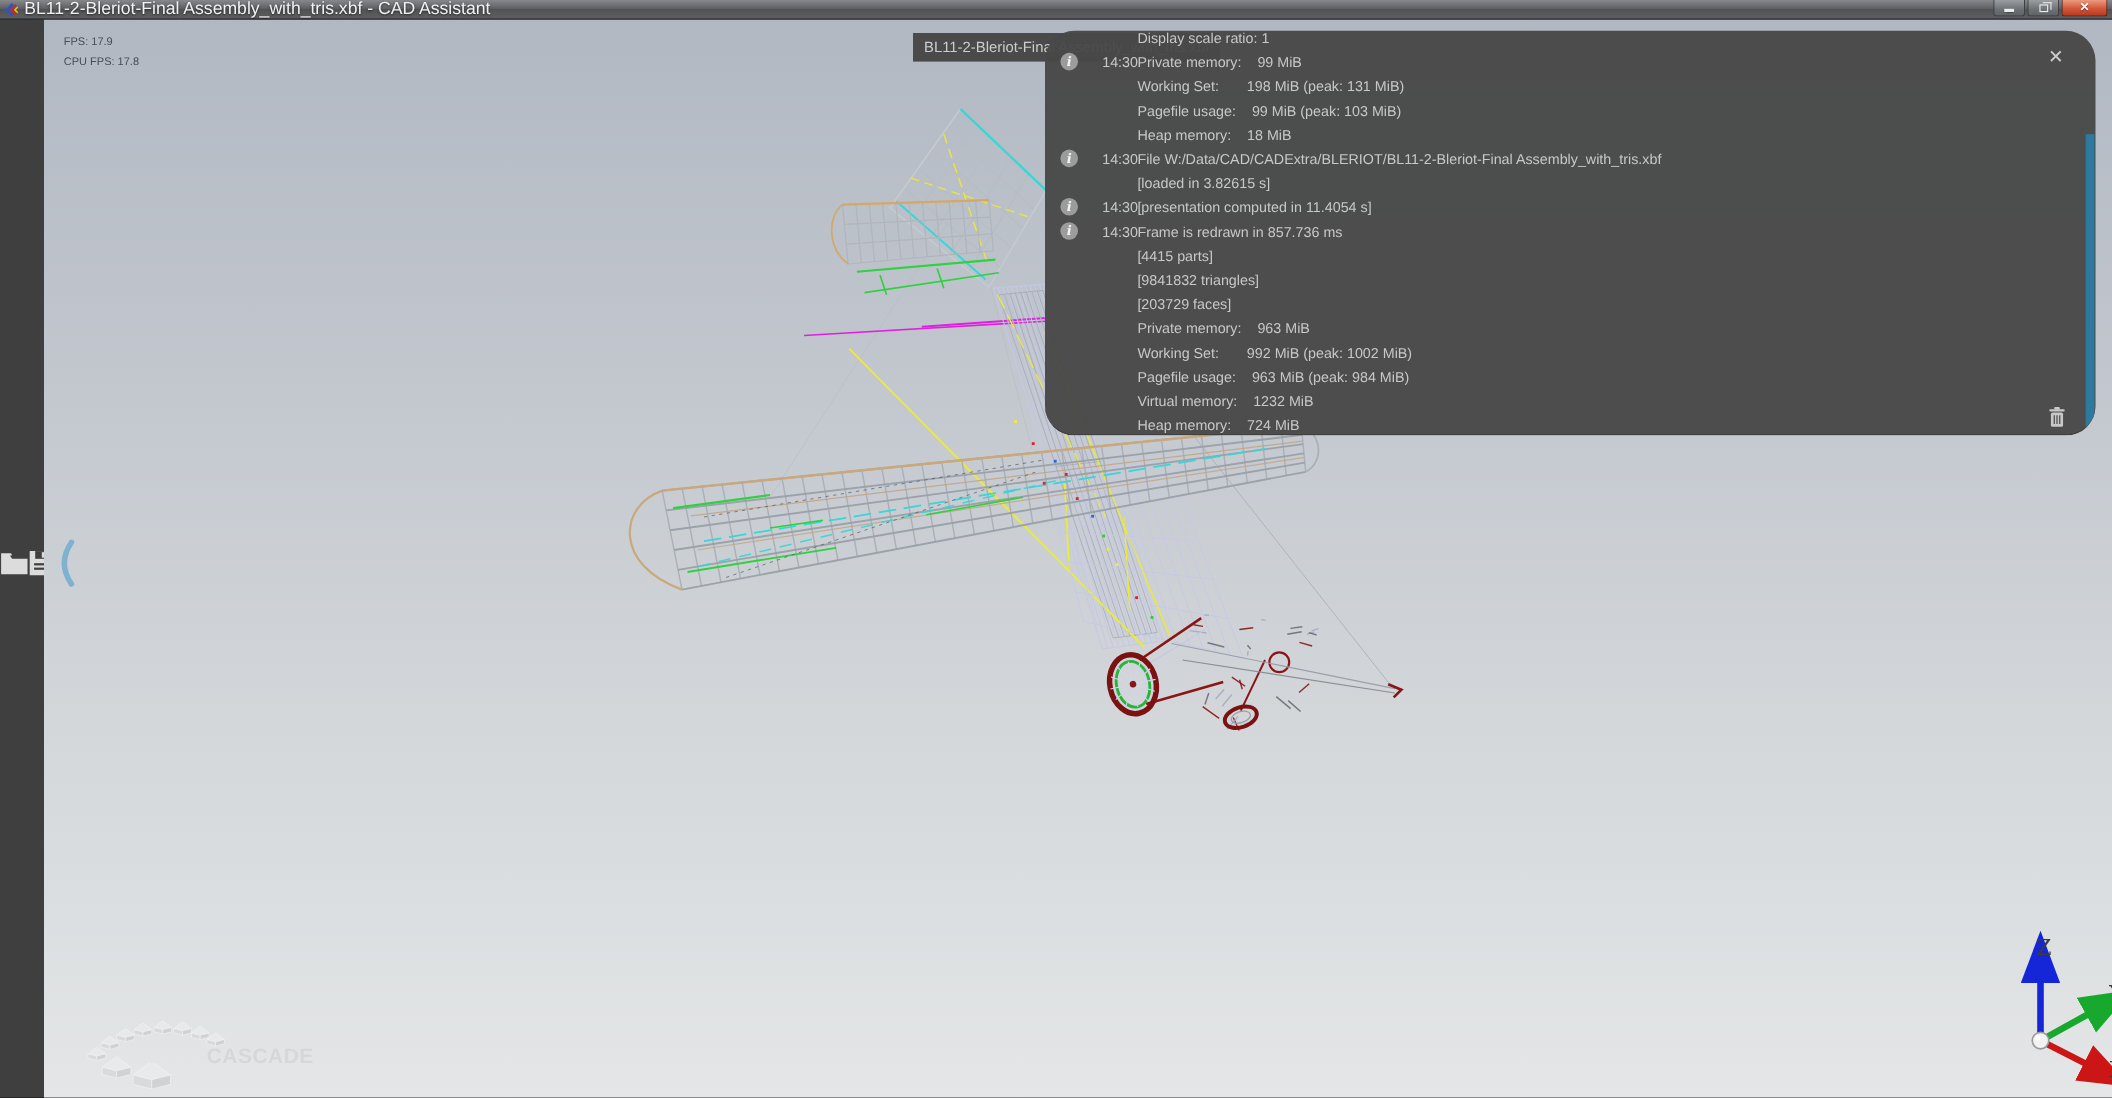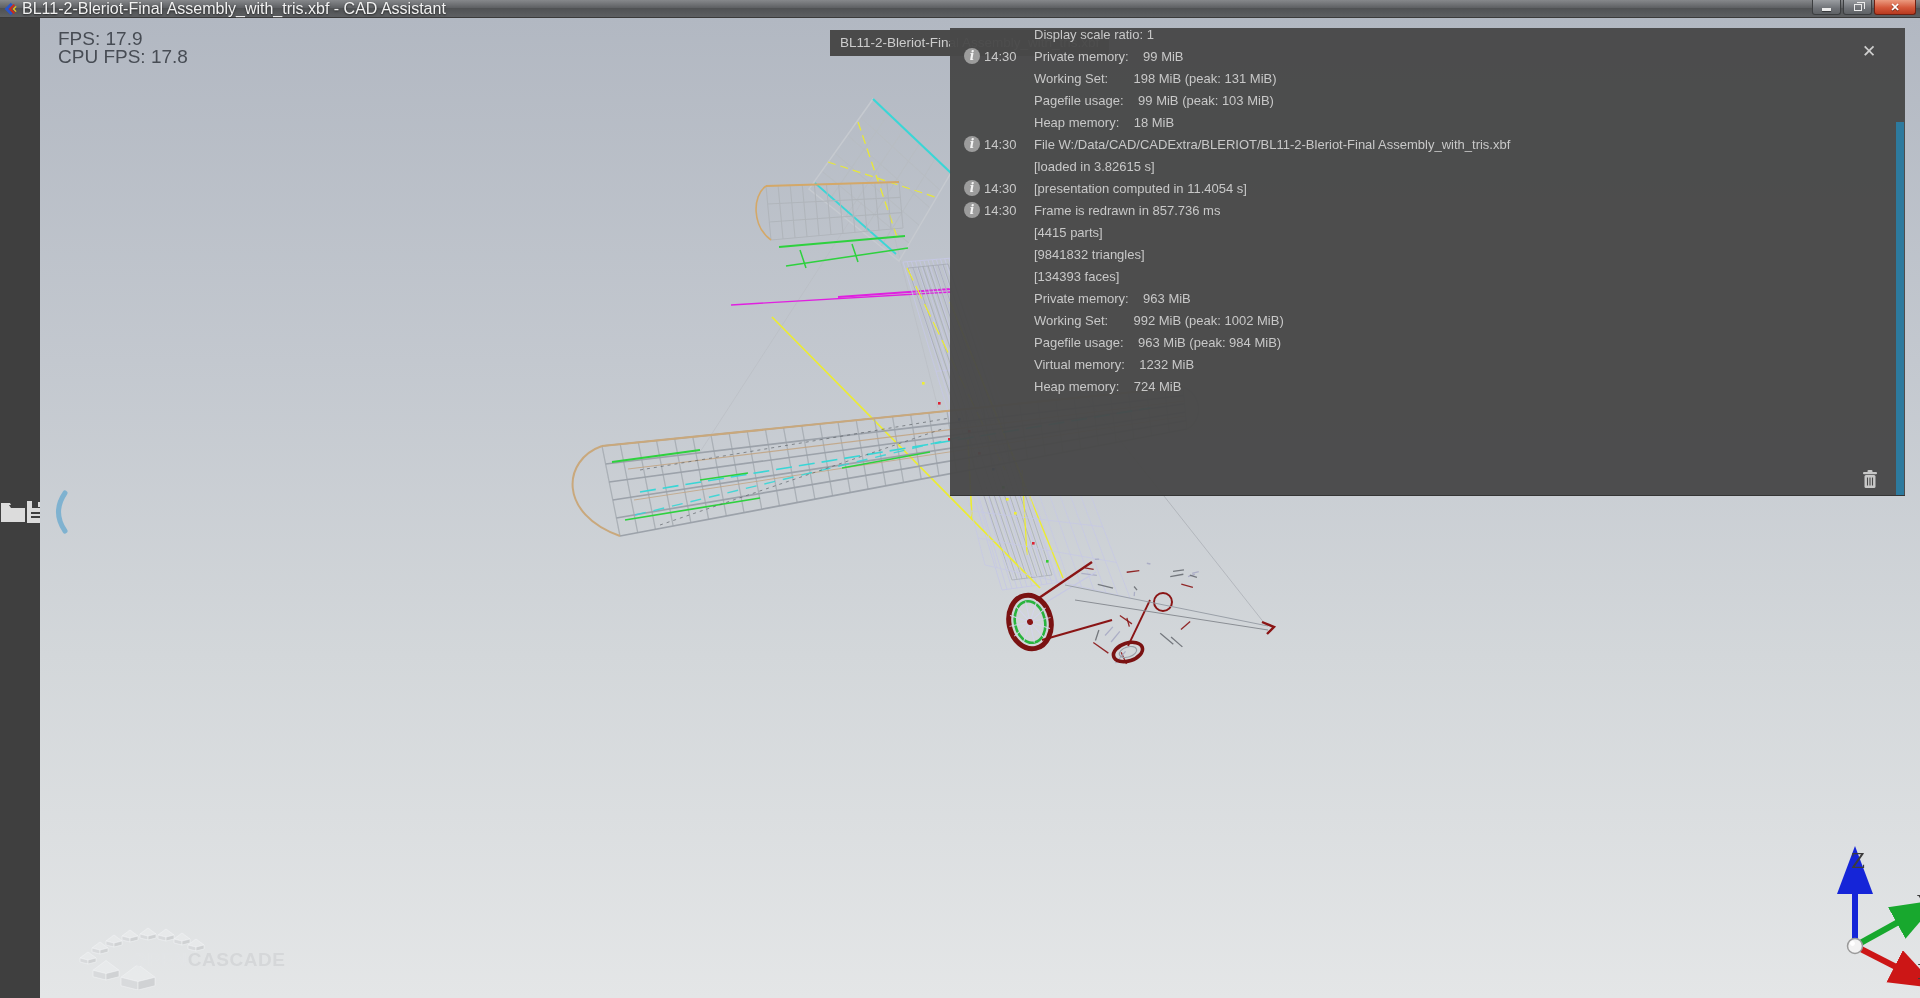--- a/index.html
+++ b/index.html
@@ -29,37 +29,37 @@
     display:flex; flex-direction:row; align-items:center; }
   .sb-btn { width:32px; height:32px; margin-top:8px; display:flex; align-items:center; justify-content:center; cursor:pointer; }
   .sb-spacer { flex:1; }
   .sb-btn svg { display:block; }
 
   
   .viewport { position:absolute; left:40px; top:18px; width:1880px; height:980px;
     background:linear-gradient(180deg,#b2b8c2 0%,#c3c8cf 35%,#d3d7da 65%,#e4e6e7 100%); overflow:hidden; }
   #model-svg { position:absolute; left:0; top:0; }
 
-  .fps-box { position:absolute; left:18px; top:12px; color:#474c54; font-size:19px; line-height:18px; }
+  .fps-box { position:absolute; left:18px; top:12px; color:#474c54; font-size:10px; line-height:18px; }
 
   .doc-tab { position:absolute; left:790px; top:12px; height:26px; background:#4a4a4a; color:#cdcdcd;
     font-size:13.5px; line-height:26px; padding:0 10px; white-space:nowrap; max-width:300px; overflow:hidden; }
 
   .expand-handle { position:absolute; left:8px; top:472px; width:24px; height:44px; cursor:pointer; }
 
   
-  .log-panel { position:absolute; left:910px; top:10px; width:955px; height:468px;
-    background:rgba(72,72,72,0.96); border-bottom:1px solid #353535; overflow:hidden; }
+  .log-panel { position:absolute; left:910px; top:10px; width:955px; height:368px;
+    background:rgba(72,72,72,0.96); border-bottom:1px solid #353535; overflow:hidden;border-radius:27px; }
   .log-rows { position:absolute; left:0; top:-5px; right:14px; }
   .log-row { display:flex; height:22px; align-items:center; }
   .log-cell-icon { width:30px; padding-left:8px; flex:0 0 auto; display:flex; justify-content:flex-end; }
   .info-badge { width:16px; height:16px; border-radius:50%; background:#9c9c9c; color:#f4f4f4;
     font-family:"DejaVu Serif", serif; font-style:italic; font-weight:bold; font-size:12px;
     display:flex; align-items:center; justify-content:center; }
-  .log-cell-time { width:46px; flex:0 0 auto; color:#c8c8c8; font-size:13px; text-align:left; padding-left:4px; }
+  .log-cell-time { width:46px; flex:0 0 auto; color:#c8c8c8; font-size:13px; text-align:left; padding-left:22px; }
   .log-cell-text { color:#c8c8c8; font-size:13px; white-space:pre; margin-left:8px; }
   .log-close { position:absolute; right:26px; top:14px; width:20px; height:20px; color:#cfcfcf;
     font-size:17px; line-height:20px; text-align:center; cursor:pointer; }
   .log-scrollbar { position:absolute; right:1px; top:94px; bottom:0; width:8px; background:#2d7a9e; cursor:pointer; }
   .log-trash { position:absolute; right:26px; bottom:6px; width:18px; height:20px; cursor:pointer; }
 
   
   .watermark { position:absolute; left:32px; bottom:8px; width:230px; height:72px; opacity:.85; }
 
   
@@ -544,21 +544,21 @@
             <div class="log-cell-text">[4415 parts]</div>
           </div>
           <div class="log-row">
             <div class="log-cell-icon"></div>
             <div class="log-cell-time"></div>
             <div class="log-cell-text">[9841832 triangles]</div>
           </div>
           <div class="log-row">
             <div class="log-cell-icon"></div>
             <div class="log-cell-time"></div>
-            <div class="log-cell-text">[134393 faces]</div>
+            <div class="log-cell-text">[203729 faces]</div>
           </div>
           <div class="log-row">
             <div class="log-cell-icon"></div>
             <div class="log-cell-time"></div>
             <div class="log-cell-text">Private memory:    963 MiB</div>
           </div>
           <div class="log-row">
             <div class="log-cell-icon"></div>
             <div class="log-cell-time"></div>
             <div class="log-cell-text">Working Set:       992 MiB (peak: 1002 MiB)</div>

